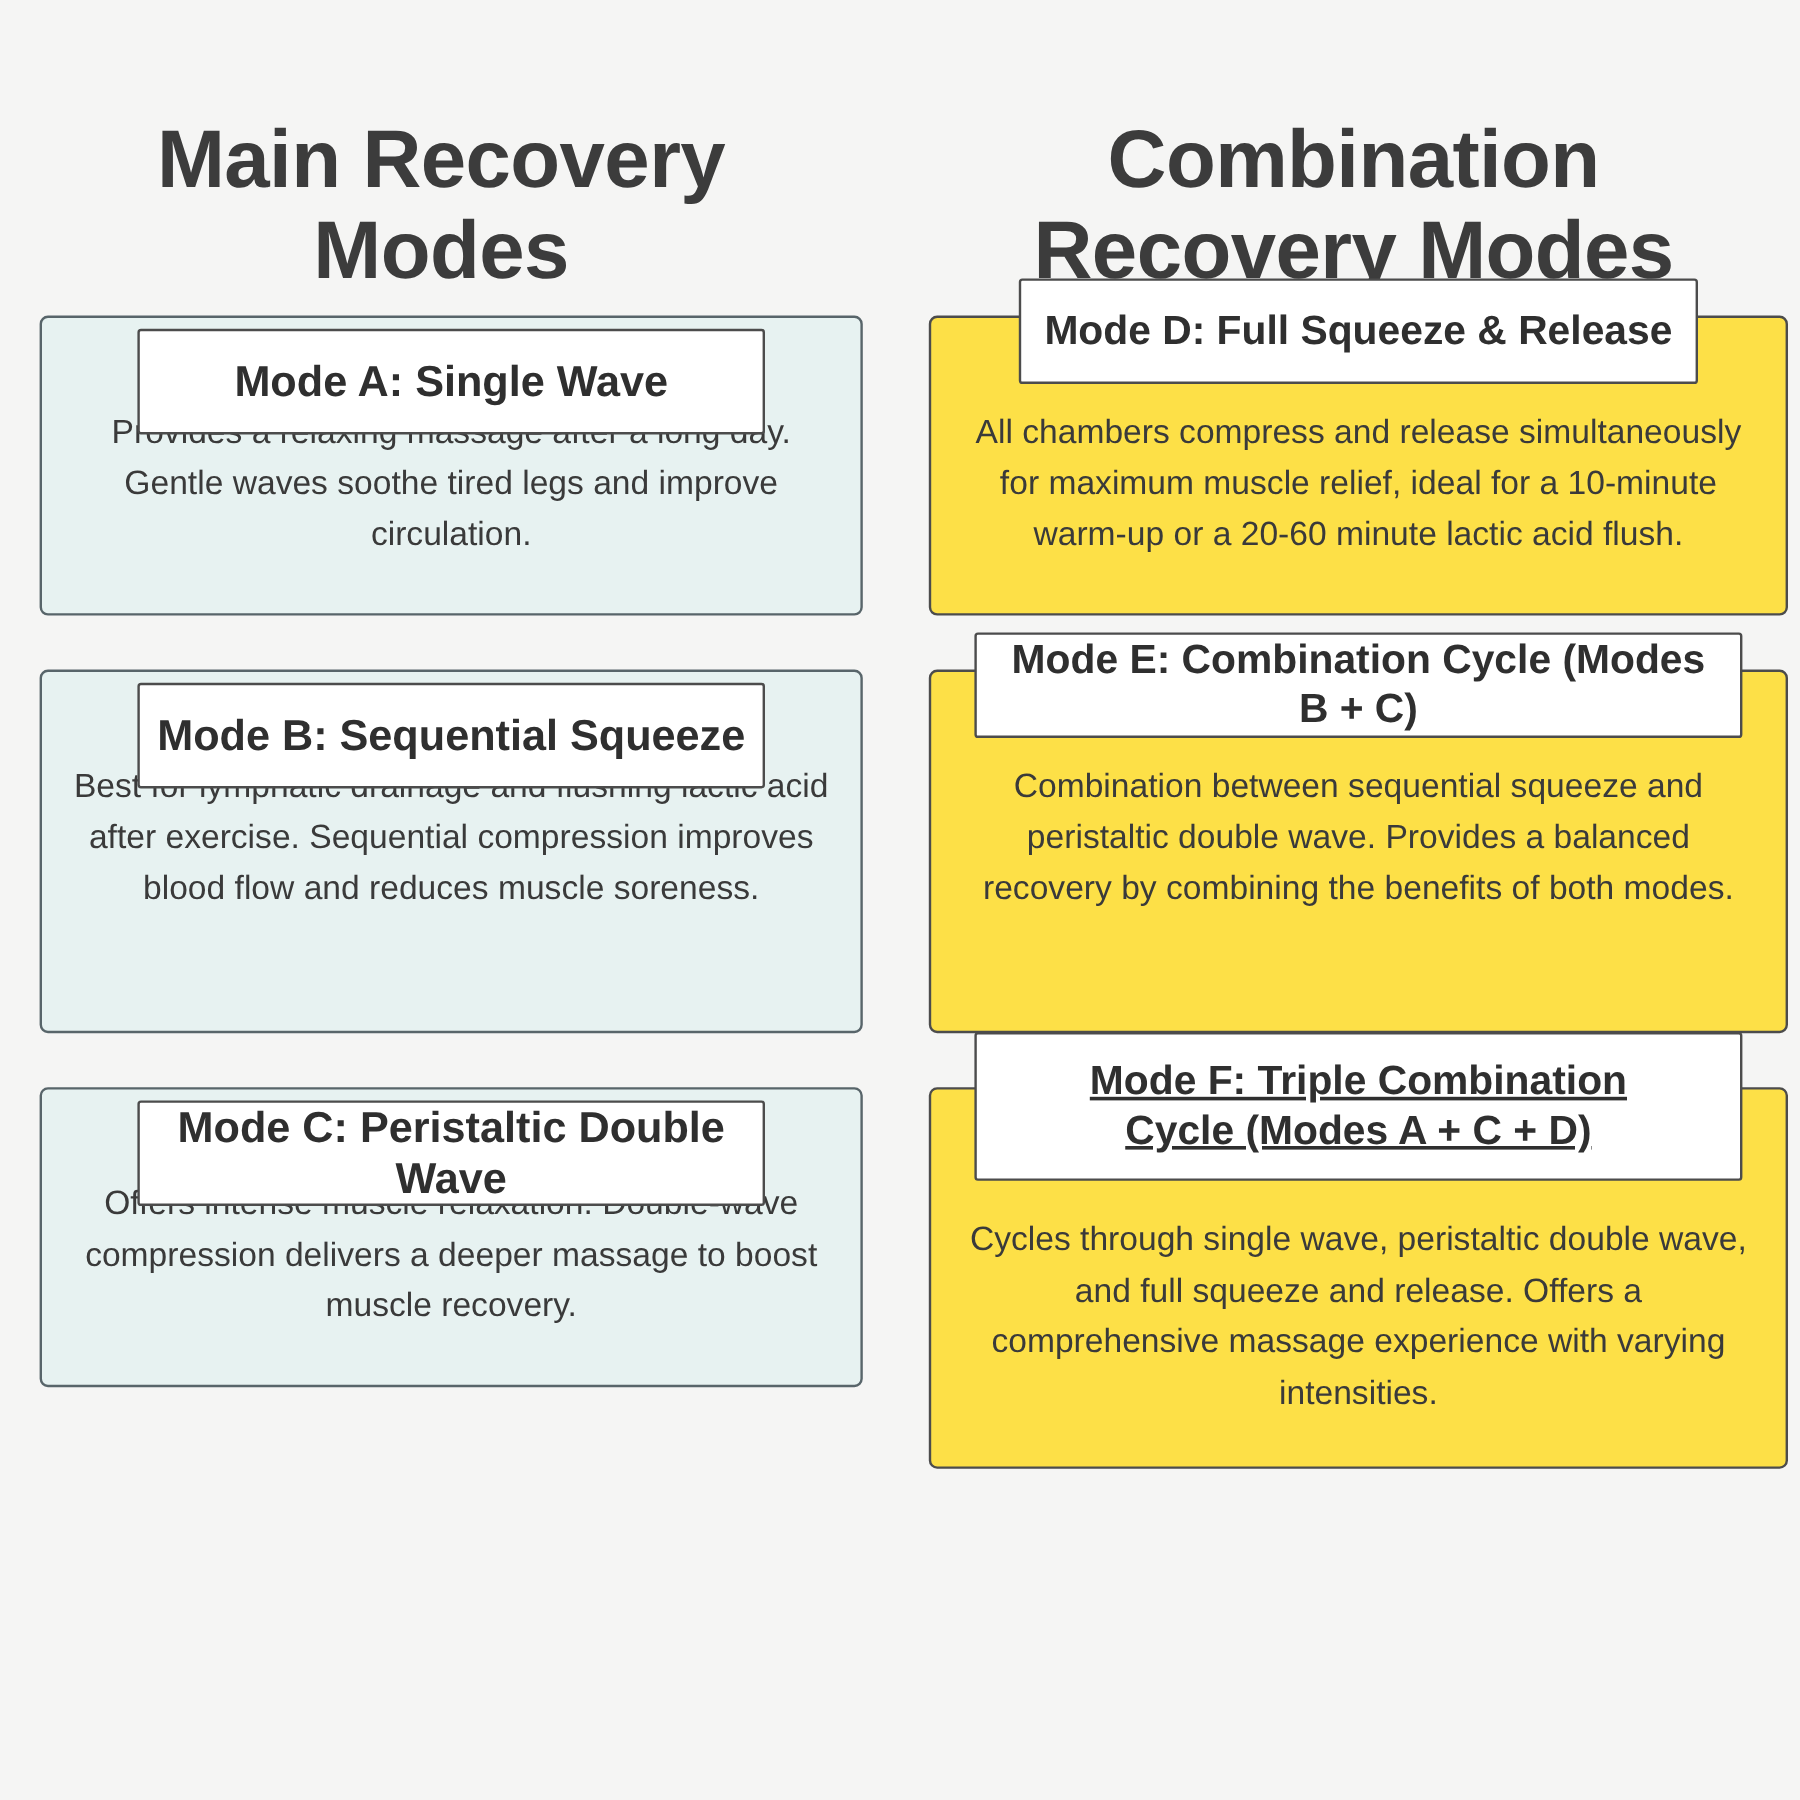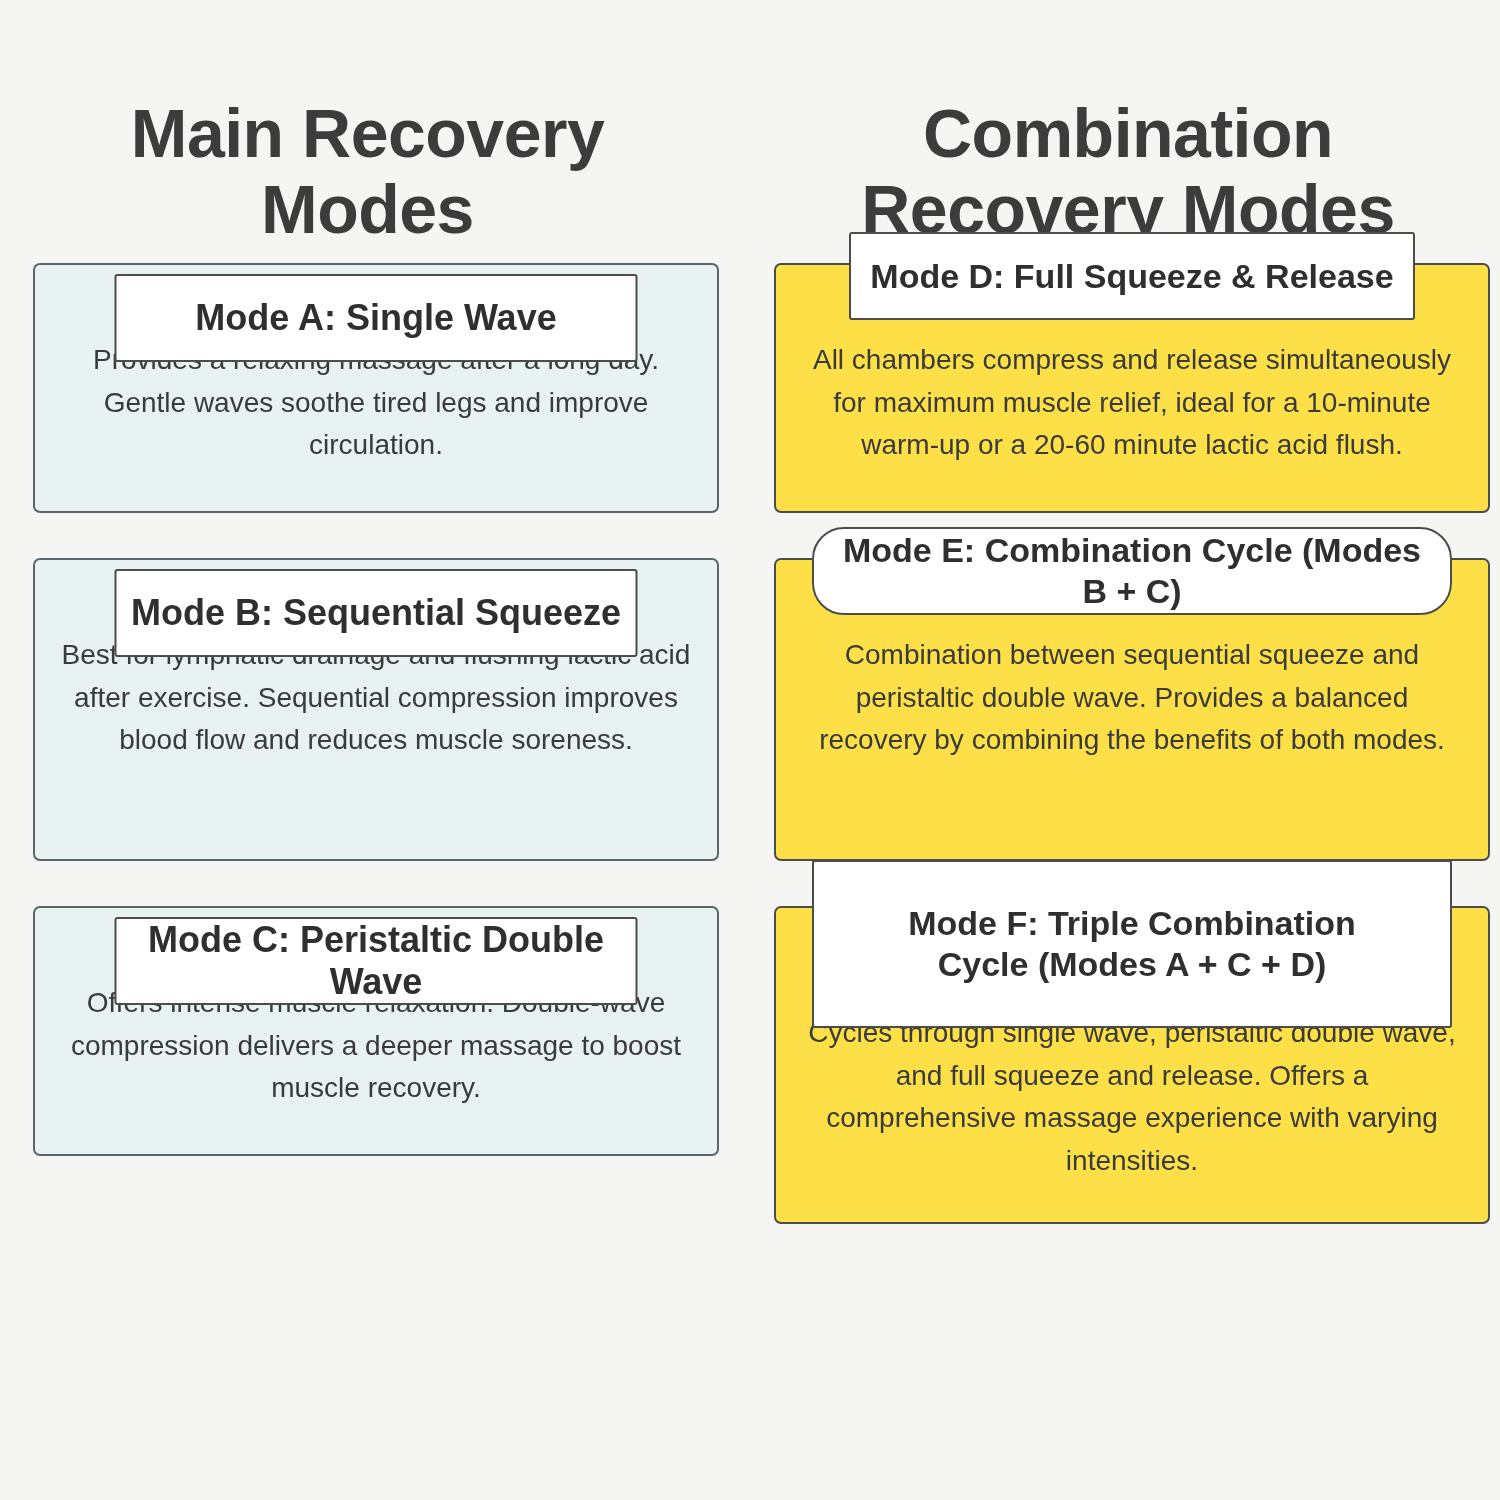--- a/index.html
+++ b/index.html
@@ -128,26 +128,27 @@
     top: -33px;
     font-size: 34px;
     line-height: 1.22;
   }
   .column-right .card-body { padding-top: 74px; padding-bottom: 22px; }
 
   .column-right .card-d { height: 250px; }
   .column-right .card-e { height: 303px; }
   .column-right .card-f { height: 318px; }
 
-  .column-right .card-e .card-header { width: 640px; border-radius: 32px; }
+  .column-right .card-e .card-header { width: 640px; }
   .column-right .card-f .card-header {
     width: 640px;
-    height: 168px;
+    height: 124px;
     top: -48px;
     white-space: pre-line;
+    text-decoration: underline;
   }
   .column-right .card-f .card-body { padding-top: 104px; }
 
   .card-header-text {
     display: block;
     width: 100%;
     white-space: pre-line;
   }
 </style>
 </head>

